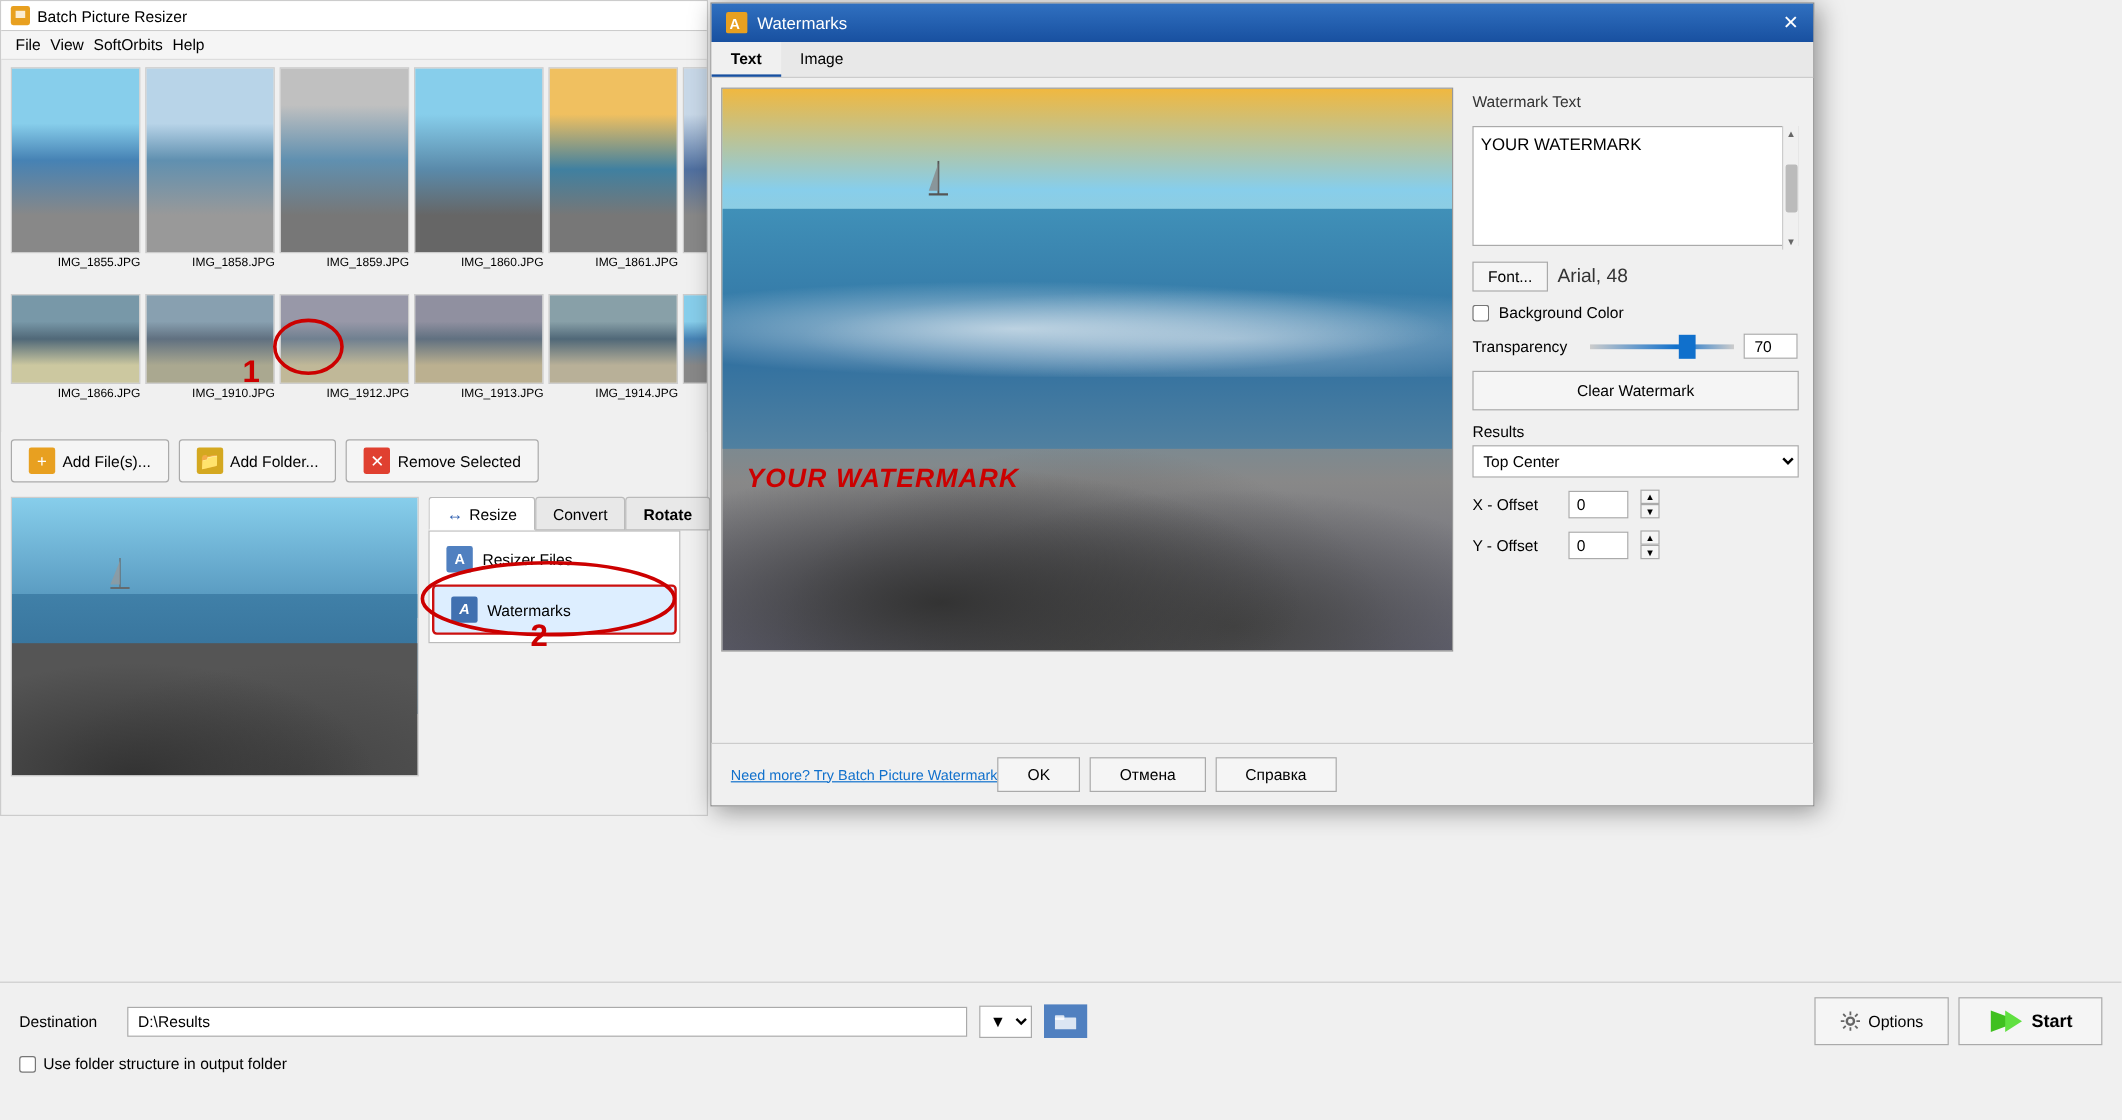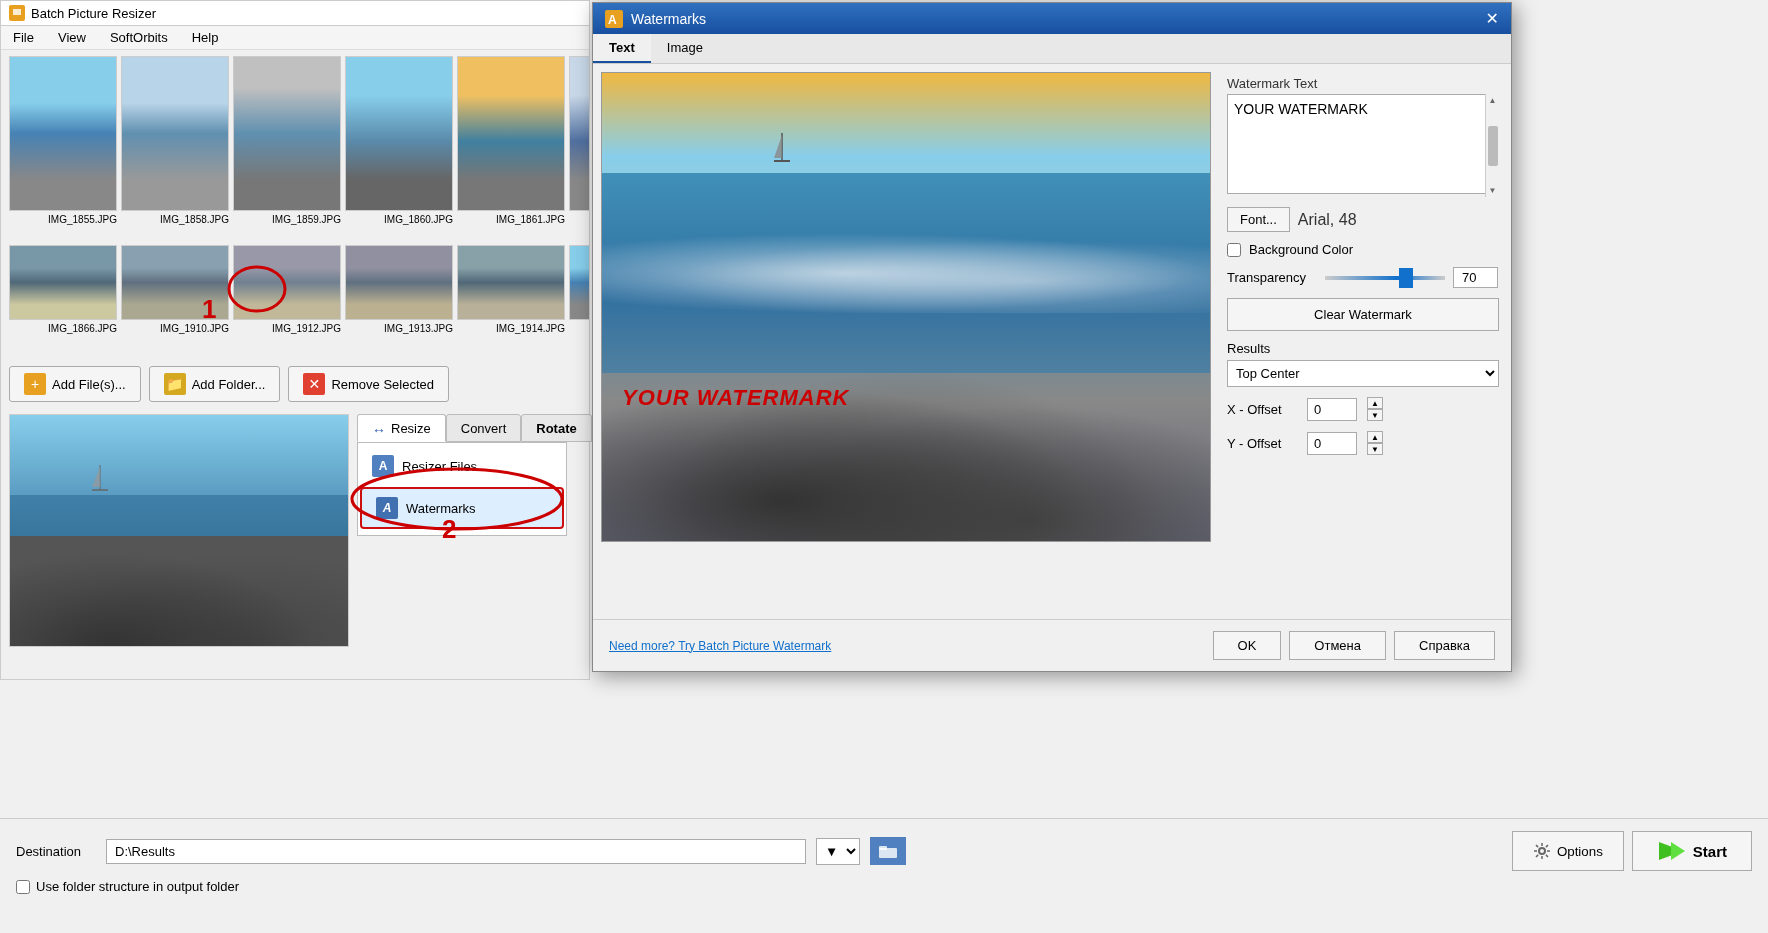--- a/index.html
+++ b/index.html
@@ -7,21 +7,21 @@
 
     
     .app-window { width: 1768px; height: 933px; background: #f0f0f0; position: relative; }
 
     
     .title-bar { background: #fff; border-bottom: 1px solid #ccc; padding: 4px 8px; display: flex; align-items: center; gap: 6px; }
     .title-bar-icon { width: 16px; height: 16px; background: #e8a020; border-radius: 2px; display: inline-flex; align-items: center; justify-content: center; }
     .title-bar-text { font-size: 13px; font-weight: normal; }
 
     
-    .menu-bar { background: #f5f5f5; border-bottom: 1px solid #ddd; padding: 2px 8px; display: flex; gap: 16px; }
+    .menu-bar { background: #f5f5f5; border-bottom: 1px solid #ddd; padding: 2px 8px; display: flex; }
     .menu-item { font-size: 13px; cursor: pointer; padding: 2px 4px; }
     .thumb-item { display: flex; flex-direction: column; align-items: flex-end; gap: 3px; }
     .thumb-img { width: 108px; height: 155px; object-fit: cover; border: 1px solid #ccc; background: #888; position: relative; overflow: hidden; }
 
     
     .thumb-sea1 { background: linear-gradient(180deg, #87CEEB 30%, #4682B4 50%, #888 80%); }
     .thumb-sea2 { background: linear-gradient(180deg, #B8D4E8 30%, #6090B0 50%, #999 80%); }
     .thumb-sea3 { background: linear-gradient(180deg, #c0c0c0 20%, #6090B0 50%, #777 80%); }
     .thumb-sea4 { background: linear-gradient(180deg, #87CEEB 25%, #5A8AAA 55%, #666 80%); }
     .thumb-sea5 { background: linear-gradient(180deg, #f0c060 25%, #4080A0 55%, #777 80%); }
@@ -55,21 +55,21 @@
     .dialog-tab { padding: 6px 16px; cursor: pointer; font-size: 13px; border-bottom: 2px solid transparent; }
     .dialog-tab.active { background: #f0f0f0; border-bottom: 2px solid #1850a0; font-weight: bold; }
     .dialog-body { display: flex; padding: 8px; gap: 12px; height: calc(100% - 90px); }
 
     
     .dialog-preview { width: 610px; height: 470px; background: linear-gradient(180deg, #87CEEB 20%, #5090B0 40%, #888 70%, #667 100%); border: 1px solid #999; position: relative; overflow: hidden; flex-shrink: 0; }
     .watermark-text-overlay { position: absolute; bottom: 130px; left: 20px; color: #cc0000; font-size: 22px; font-style: italic; font-weight: bold; font-family: Arial, sans-serif; letter-spacing: 1px; }
 
     
     .dialog-right { flex: 1; display: flex; flex-direction: column; gap: 10px; padding: 4px; }
-    .field-label { font-size: 13px; color: #333; margin-bottom: 3px; }
+    .field-label { font-size: 13px; color: #333; margin-bottom: 13px; }
     .watermark-textarea { width: 100%; height: 100px; border: 1px solid #aaa; padding: 6px; font-size: 14px; resize: none; font-family: Arial; }
     .font-row { display: flex; align-items: center; gap: 8px; }
     .font-btn { padding: 4px 12px; background: #f5f5f5; border: 1px solid #aaa; cursor: pointer; font-size: 13px; }
     .font-name { font-size: 16px; color: #333; }
     .bg-color-row { display: flex; align-items: center; gap: 8px; }
     .checkbox { width: 14px; height: 14px; }
     .transparency-row { display: flex; align-items: center; gap: 8px; }
     .trans-label { font-size: 13px; width: 90px; }
     .trans-slider { width: 120px; -webkit-appearance: none; height: 4px; background: linear-gradient(90deg, #ccc 0%, #1070cc 60%, #ccc 100%); outline: none; }
     .trans-slider::-webkit-slider-thumb { -webkit-appearance: none; width: 14px; height: 20px; background: #1070cc; cursor: pointer; }
@@ -77,21 +77,21 @@
     .clear-watermark-btn { padding: 8px; background: #f5f5f5; border: 1px solid #aaa; cursor: pointer; font-size: 13px; text-align: center; }
     .position-label { font-size: 13px; }
     .position-select { width: 100%; padding: 4px; border: 1px solid #aaa; background: #fff; font-size: 13px; }
     .offset-row { display: flex; align-items: center; gap: 10px; }
     .offset-label { font-size: 13px; width: 70px; }
     .offset-input { width: 50px; border: 1px solid #aaa; padding: 3px 6px; font-size: 13px; }
     .spinner-btns { display: flex; flex-direction: column; }
     .spinner-btn { width: 16px; height: 12px; border: 1px solid #aaa; background: #f5f5f5; cursor: pointer; font-size: 8px; display: flex; align-items: center; justify-content: center; }
 
     
-    .dialog-footer { position: absolute; bottom: 0; left: 0; right: 0; height: 52px; background: #f0f0f0; border-top: 1px solid #ccc; display: flex; align-items: center; justify-content: space-between; padding: 0 16px; }
+    .dialog-footer { position: absolute; bottom: 0; left: 0; right: 0; height: 52px; background: #f0f0f0; border-top: 1px solid #ccc; display: flex; align-items: center; justify-content: flex-start; padding: 0 16px; }
     .dialog-footer-link { color: #1070cc; font-size: 12px; cursor: pointer; text-decoration: underline; }
     .dialog-footer-btns { display: flex; gap: 8px; }
     .footer-btn { padding: 6px 24px; border: 1px solid #aaa; background: #f5f5f5; cursor: pointer; font-size: 13px; }
 
     
     .wave-rocks { position: absolute; bottom: 0; left: 0; right: 0; height: 200px; background: radial-gradient(ellipse at 30% 80%, #333 0%, transparent 50%), radial-gradient(ellipse at 70% 90%, #444 0%, transparent 45%), radial-gradient(ellipse at 50% 100%, #555 0%, transparent 60%); }
     .wave-sky { position: absolute; top: 0; left: 0; right: 0; height: 120px; background: linear-gradient(180deg, #f0c060 0%, #87CEEB 100%); }
     .wave-sea { position: absolute; top: 100px; left: 0; right: 0; height: 200px; background: linear-gradient(180deg, #4090B8 0%, #3070A0 60%, #5080A0 100%); }
 
     

